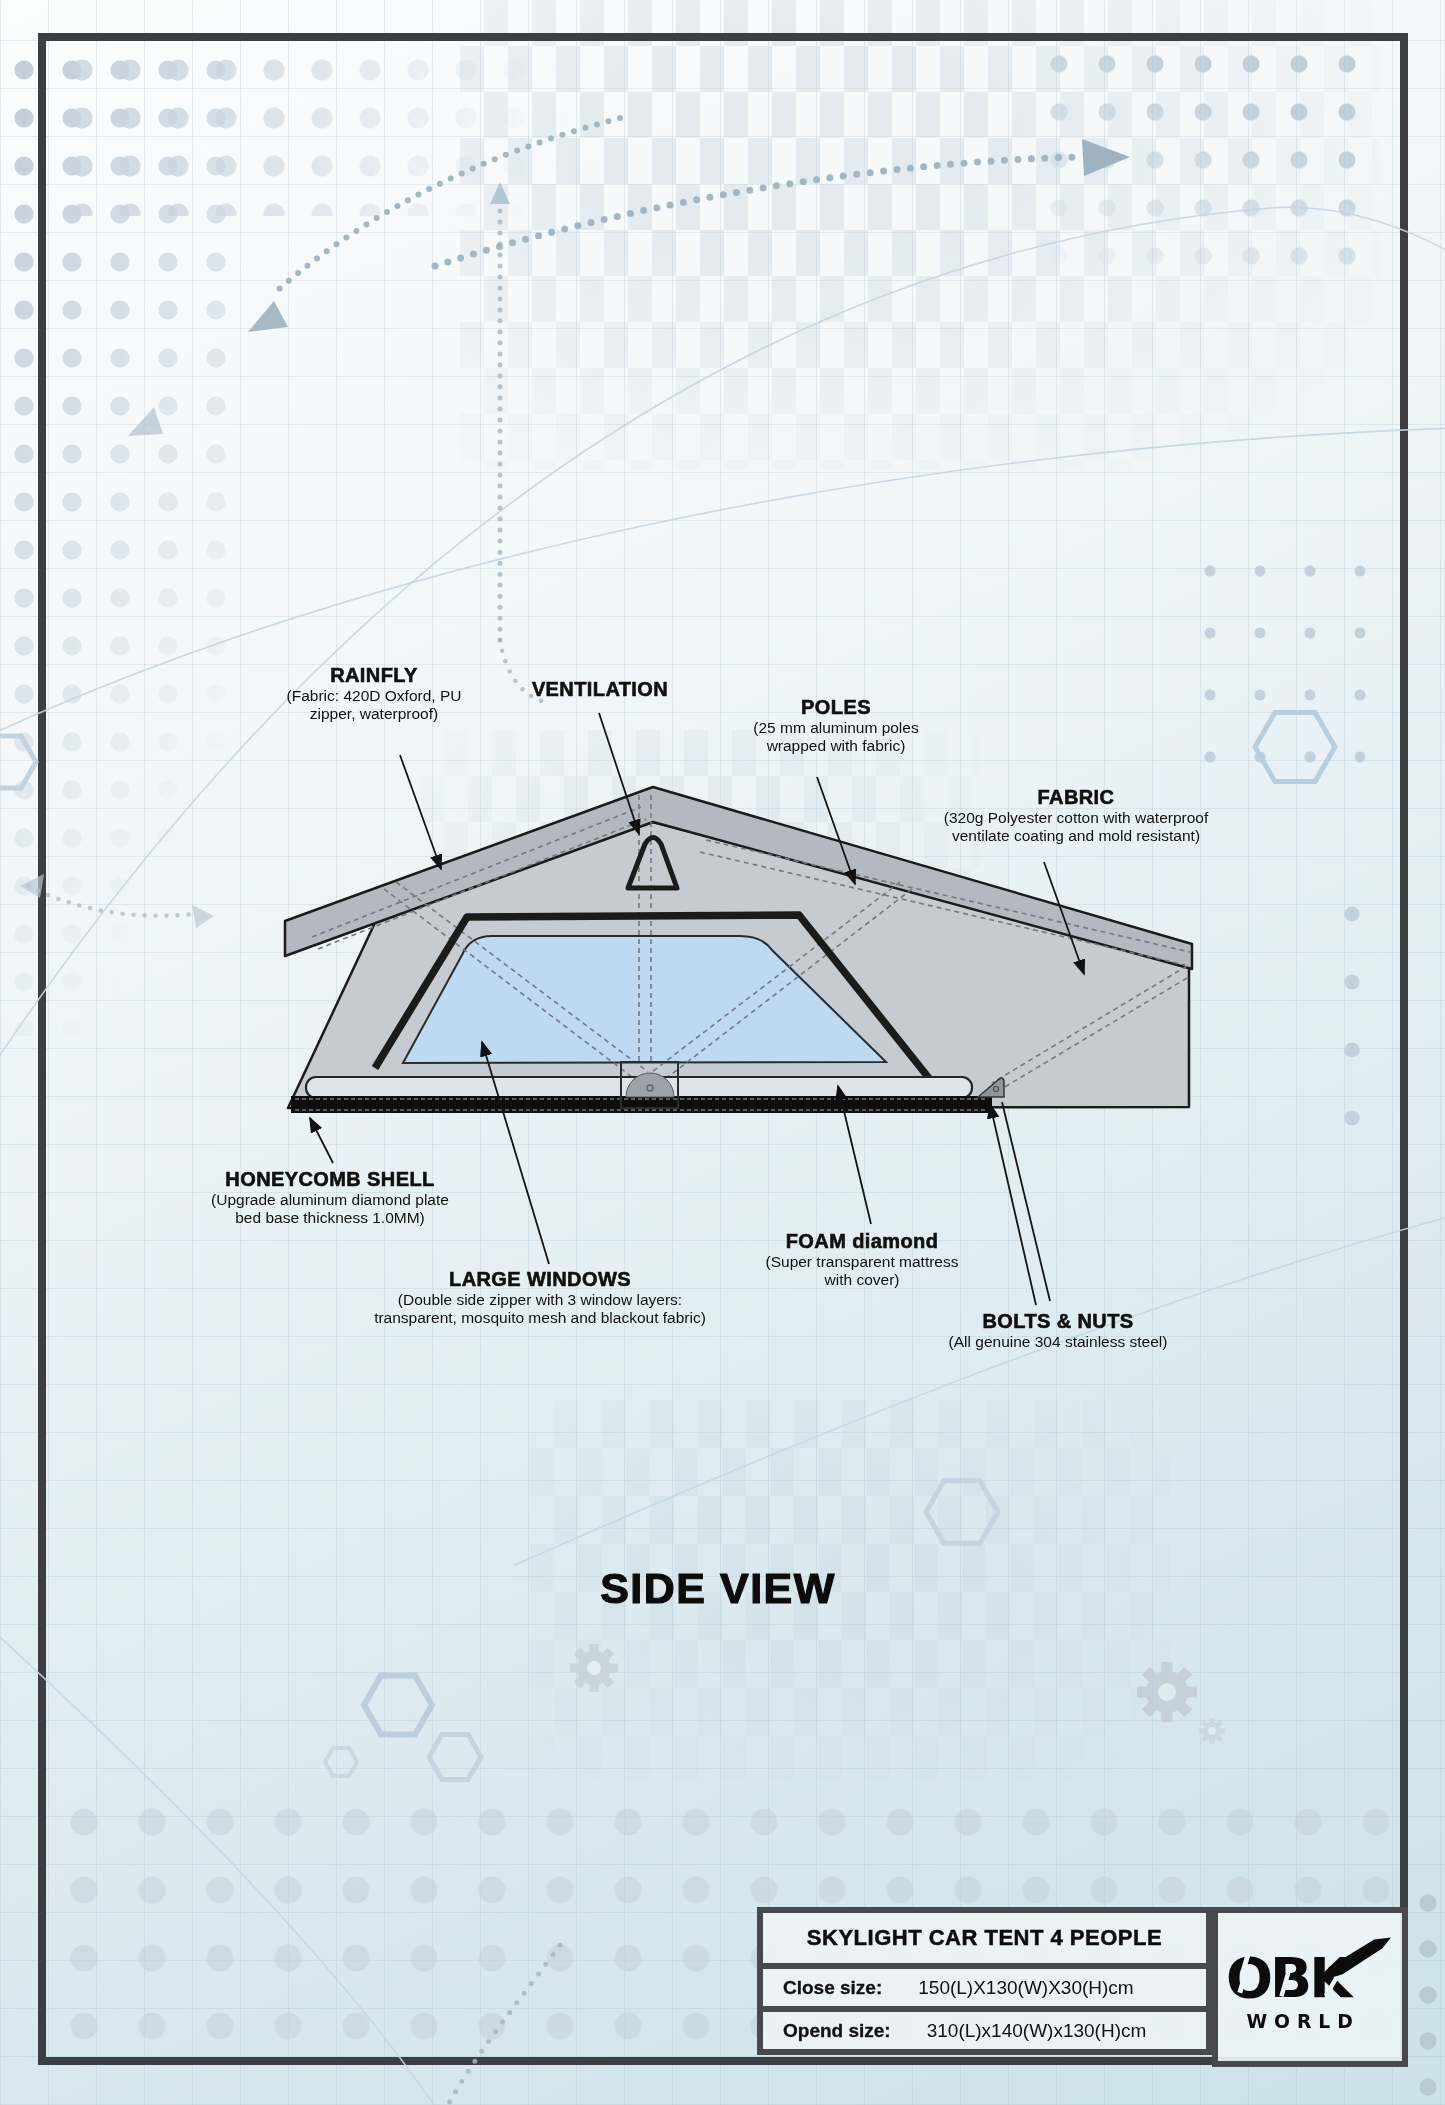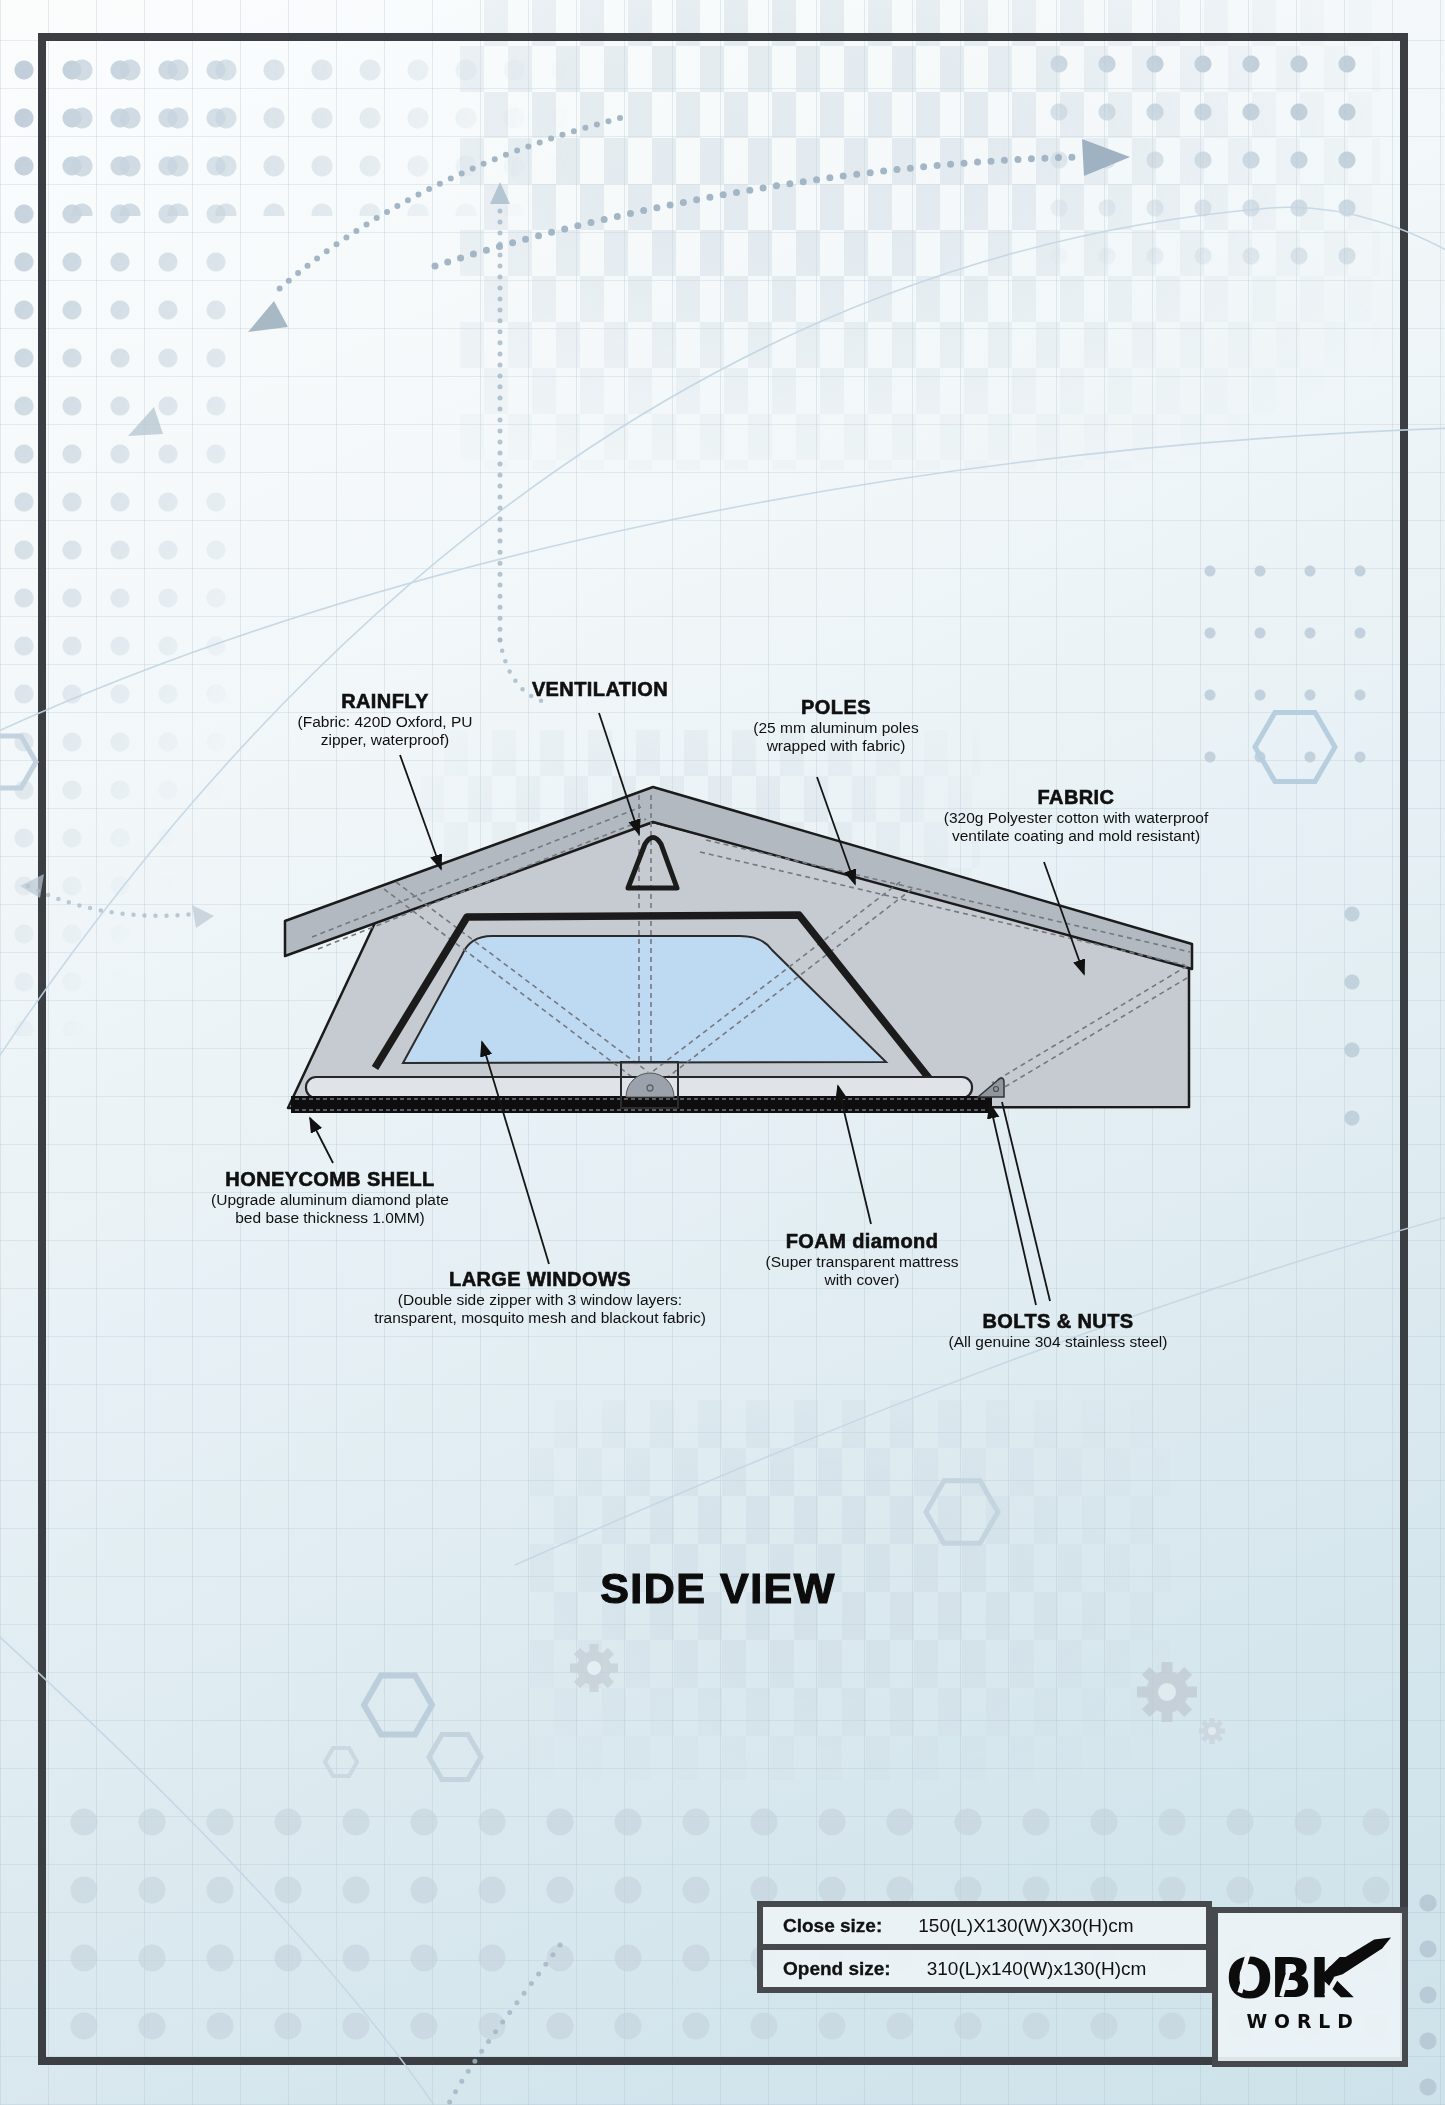--- a/index.html
+++ b/index.html
@@ -203,21 +203,21 @@
       <path d="M817,777 L855,884" marker-end="url(#arr)"></path>
       <path d="M1044,862 L1084,974" marker-end="url(#arr)"></path>
       <path d="M333,1163 L310,1118" marker-end="url(#arr)"></path>
       <path d="M549,1264 L482,1042" marker-end="url(#arr)"></path>
       <path d="M871,1224 L838,1086" marker-end="url(#arr)"></path>
       <path d="M1036,1305 L990,1104" marker-end="url(#arr)"></path>
       <path d="M1050,1301 L1002,1102"></path>
     </g>
   </svg>
 
-  <div class="lbl" style="left:385px;top:664px;margin-top:26px;">
+  <div class="lbl" style="left:374px;top:664px;">
     <div class="lbl-title">RAINFLY</div>
     <div class="lbl-desc">
       <span class="line">(Fabric: 420D Oxford, PU</span>
       <span class="line">zipper, waterproof)</span>
     </div>
   </div>
 
   <div class="lbl" style="left:600px;top:678px;">
     <div class="lbl-title">VENTILATION</div>
   </div>
@@ -266,20 +266,21 @@
     <div class="lbl-title">BOLTS &amp; NUTS</div>
     <div class="lbl-desc">
       <span class="line">(All genuine 304 stainless steel)</span>
     </div>
   </div>
 
   <div class="sideview">SIDE VIEW</div>
 
   <div class="infobox">
     <div class="info-left">
+      <div class="info-row title">SKYLIGHT CAR TENT 4 PEOPLE</div>
       <div class="info-row data">
         <span class="k">Close size:</span>
         <span class="v">150(L)X130(W)X30(H)cm</span>
       </div>
       <div class="info-row data">
         <span class="k">Opend size:</span>
         <span class="v">310(L)x140(W)x130(H)cm</span>
       </div>
     </div>
     <div class="logo-box">

